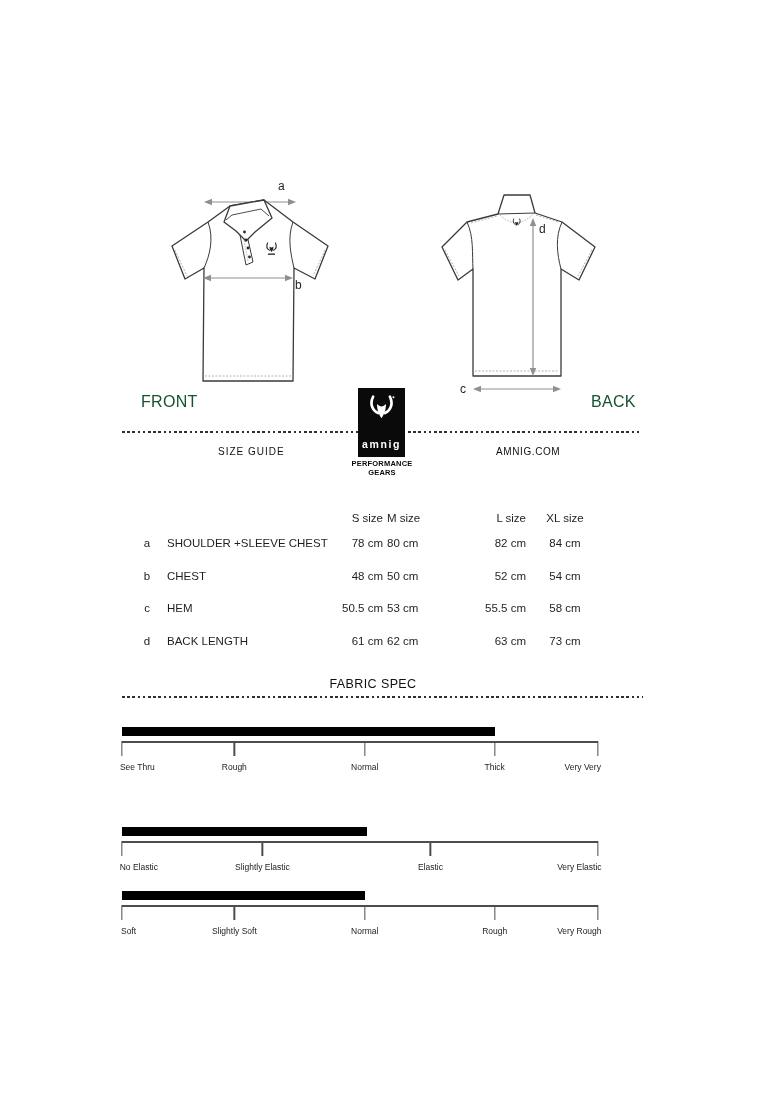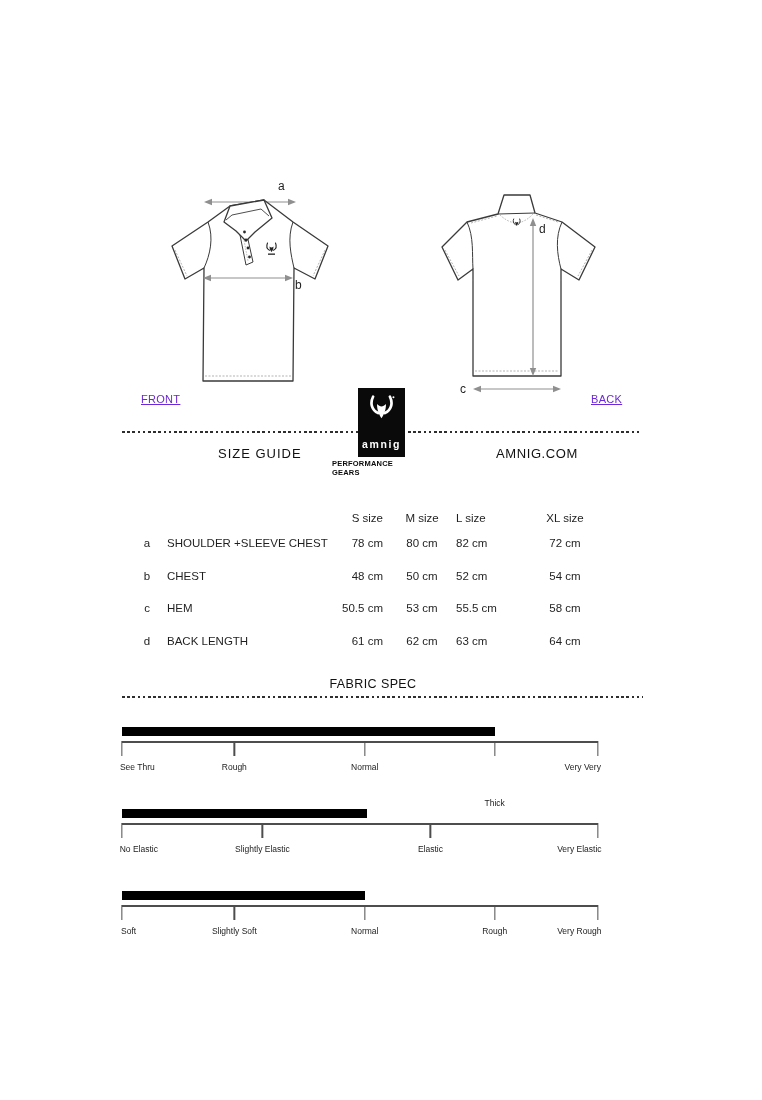--- a/index.html
+++ b/index.html
@@ -1,36 +1,36 @@
 <!DOCTYPE html>
 <html><head>
 <meta charset="utf-8">
 <style>
   html,body{margin:0;padding:0;background:#fff;}
   .page{position:relative;width:762px;height:1100px;background:#fff;overflow:hidden;
         font-family:"Liberation Sans",sans-serif;color:#1f1f1f;}
   .shirt-svg{position:absolute;}
   .svg-label{font-family:"Liberation Sans",sans-serif;font-size:12px;fill:#1f1f1f;}
-  .view-label{position:absolute;font-size:11px;color:#6d28d9;letter-spacing:0.3px;text-decoration:underline;}
+  .view-label{position:absolute;font-size:16px;color:#14532d;letter-spacing:0.3px;}
   .dashed{position:absolute;height:1.6px;
           background:repeating-linear-gradient(90deg,#2e2e2e 0,#2e2e2e 2.6px,transparent 2.6px,transparent 5.2px);}
-  .small-caps-label{position:absolute;font-size:13px;letter-spacing:1px;color:#111;}
+  .small-caps-label{position:absolute;font-size:10px;letter-spacing:1px;color:#111;}
   .logo-box{position:absolute;left:358px;top:388px;width:47px;height:69px;background:#0a0a0a;}
   .logo-glyph{position:absolute;left:10px;top:7px;width:27px;height:26px;}
   .logo-word{position:absolute;left:0;bottom:7px;width:100%;text-align:center;color:#fff;
              font-weight:bold;font-size:10.5px;letter-spacing:1.6px;}
-  .tagline{position:absolute;left:332px;top:460px;width:100px;text-align:left;
+  .tagline{position:absolute;left:332px;top:460px;width:100px;text-align:center;
            font-weight:bold;font-size:7.5px;line-height:8.5px;letter-spacing:0.2px;color:#0a0a0a;}
   
   .size-table{position:absolute;left:0;top:505px;width:762px;height:160px;}
   .size-table .cell{position:absolute;font-size:11.5px;white-space:nowrap;}
   .size-table .hdr{font-size:11.5px;}
   .c0{left:313px;width:70px;text-align:right;}
-  .c1{left:387px;width:70px;text-align:center;}
-  .c2{left:456px;width:70px;text-align:left;}
+  .c1{left:387px;width:70px;}
+  .c2{left:456px;width:70px;text-align:right;}
   .c3{left:530px;width:70px;text-align:center;}
   .letter-col{left:140px;width:14px;text-align:center;font-size:11px;}
   .label-col{left:167px;}
   .fabric-title{position:absolute;left:273px;top:677px;width:200px;text-align:center;
                 font-size:12.5px;letter-spacing:0.4px;color:#111;}
   
   .scale{position:absolute;left:122px;width:476px;height:52px;}
   .scale .fill{position:absolute;left:0;top:0;height:8.5px;background:#000;}
   .scale .ruler{position:absolute;left:0;top:14px;width:100%;height:1.5px;background:#4d4d4d;}
   .scale .tick{position:absolute;top:14px;width:1.3px;height:15px;background:#4d4d4d;transform:translateX(-50%);}
@@ -142,21 +142,21 @@
     <div class="cell hdr c1" style="top:7px">M size</div>
     <div class="cell hdr c2" style="top:7px">L size</div>
     <div class="cell hdr c3" style="top:7px">XL size</div>
 
     <div>
       <div class="cell letter-col" style="top:32px">a</div>
       <div class="cell label-col" style="top:32px">SHOULDER +SLEEVE CHEST</div>
       <div class="cell c0" style="top:32px">78 cm</div>
       <div class="cell c1" style="top:32px">80 cm</div>
       <div class="cell c2" style="top:32px">82 cm</div>
-      <div class="cell c3" style="top:32px">72 cm</div>
+      <div class="cell c3" style="top:32px">84 cm</div>
     </div>
     <div>
       <div class="cell letter-col" style="top:64.5px">b</div>
       <div class="cell label-col" style="top:64.5px">CHEST</div>
       <div class="cell c0" style="top:64.5px">48 cm</div>
       <div class="cell c1" style="top:64.5px">50 cm</div>
       <div class="cell c2" style="top:64.5px">52 cm</div>
       <div class="cell c3" style="top:64.5px">54 cm</div>
     </div>
     <div>
@@ -166,42 +166,42 @@
       <div class="cell c1" style="top:97px">53 cm</div>
       <div class="cell c2" style="top:97px">55.5 cm</div>
       <div class="cell c3" style="top:97px">58 cm</div>
     </div>
     <div>
       <div class="cell letter-col" style="top:129.5px">d</div>
       <div class="cell label-col" style="top:129.5px">BACK LENGTH</div>
       <div class="cell c0" style="top:129.5px">61 cm</div>
       <div class="cell c1" style="top:129.5px">62 cm</div>
       <div class="cell c2" style="top:129.5px">63 cm</div>
-      <div class="cell c3" style="top:129.5px">64 cm</div>
+      <div class="cell c3" style="top:129.5px">73 cm</div>
     </div>
   </div>
 
   <div class="fabric-title">FABRIC SPEC</div>
   <div class="dashed" style="left:122px;top:696px;width:521px"></div>
   <div>
       <div class="scale" style="top: 727px;">
         <div class="fill" style="width: 78.3%;"></div>
         <div class="ruler"></div>
         <div class="tick" style="left: 0%;"></div>
         <div class="tick-label first" style="left: 0%;">See Thru</div>
         <div class="tick" style="left: 23.6%;"></div>
         <div class="tick-label" style="left: 23.6%;">Rough</div>
         <div class="tick" style="left: 51%;"></div>
         <div class="tick-label" style="left: 51%;">Normal</div>
         <div class="tick" style="left: 78.3%;"></div>
-        <div class="tick-label" style="left: 78.3%; margin-top: 36px;">Thick</div>
+        <div class="tick-label" style="left: 78.3%;">Thick</div>
         <div class="tick" style="left: 100%;"></div>
         <div class="tick-label last" style="left: 100%;">Very Very</div>
       </div>
-      <div class="scale" style="top: 809px; text-align: center;">
+      <div class="scale" style="top: 827px; text-align: center;">
         <div class="fill" style="width: 51.5%;"></div>
         <div class="ruler"></div>
         <div class="tick" style="left: 0%;"></div>
         <div class="tick-label first" style="left: 0%;">No Elastic</div>
         <div class="tick" style="left: 29.5%;"></div>
         <div class="tick-label" style="left: 29.5%;">Slightly Elastic</div>
         <div class="tick" style="left: 64.8%;"></div>
         <div class="tick-label" style="left: 64.8%;">Elastic</div>
         <div class="tick" style="left: 100%;"></div>
         <div class="tick-label last" style="left: 100%;">Very Elastic</div>

